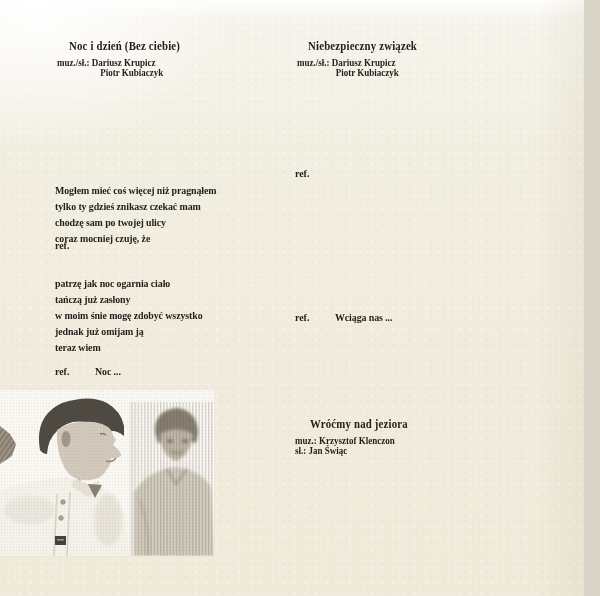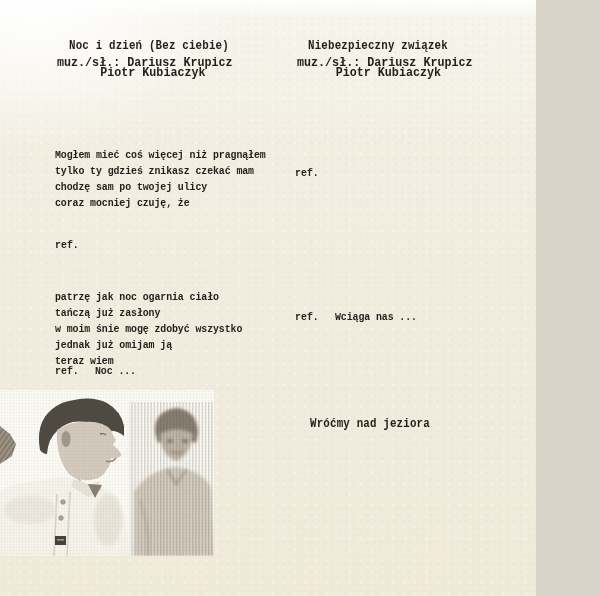--- a/index.html
+++ b/index.html
@@ -1,19 +1,19 @@
 <!DOCTYPE html>
 <html><head>
 <meta charset="utf-8">
 <style>
   html,body { margin:0; padding:0; background:#d8d4c8; }
   .page {
-    position:relative; width:536px; height:596px; overflow:hidden;
+    position:relative; width:584px; height:596px; overflow:hidden;
     background: linear-gradient(180deg, #f7f5ee 0%, #f2eee1 25%, #f0ebdc 70%, #efead9 100%);
-    font-family:Liberation Mono, monospace;
+    font-family:Liberation Serif, serif;
     color:#211e1b;
   }
   .paper-texture {
     position:absolute; inset:0; pointer-events:none; opacity:.55;
     background-image:
       radial-gradient(rgba(210,198,160,0.16) 1px, transparent 1.6px),
       radial-gradient(rgba(255,255,255,0.55) 1px, transparent 1.6px);
     background-size: 7px 7px, 11px 11px;
     background-position: 0 0, 3px 5px;
   }
@@ -28,21 +28,21 @@
   .page-edge-strip { position:absolute; left:587px; top:0; width:13px; height:596px;
     background:#f7f5ec; border-right:1px solid rgba(176,166,134,.35); }
 
   .staple-seg { position:absolute; border-radius:2px;
     background:linear-gradient(to bottom, #6b6e67, #43453f);
     box-shadow:0 0 1px rgba(0,0,0,.4); }
 
   .t { transform:scaleX(0.9); transform-origin:0 0; white-space:nowrap; }
 
   .song-title { position:absolute; font-weight:700; font-size:12px; line-height:13px; letter-spacing:.2px; }
-  .credits { position:absolute; font-weight:700; font-size:13px; line-height:10px; }
+  .credits { position:absolute; font-weight:700; font-size:10px; line-height:10px; }
   .credit-row { white-space:nowrap; }
 
   .verse { position:absolute; }
   .lyric-line { font-weight:700; font-size:11px; line-height:16px; letter-spacing:-.1px; }
 
   .refrain { position:absolute; display:flex; align-items:center; }
   .ref-label { width:40px; flex:0 0 40px; font-weight:700; font-size:11px; line-height:16px; }
   .ref-lines { }
 
   .photo { position:absolute; left:0; top:390px; width:214px; height:166px; }
@@ -59,32 +59,32 @@
   <div class="page-edge-strip"></div>
 
   <div class="song-title t" style="left:69px; top:40px;">Noc i dzień (Bez ciebie)</div>
 
   <div class="credits" style="left:57px; top:58px;">
     <div class="credit-row t"><span>muz./sł.:</span>&nbsp;<span>Dariusz Krupicz</span></div>
     <div class="credit-row t" style="padding-left:48px;">Piotr Kubiaczyk</div>
   </div>
 
 
-  <div class="verse" style="left:55px; top:147px;">
+  <div class="verse" style="left:55px; top:182px;">
     <div class="lyric-line t">Mogłem mieć coś więcej niż pragnąłem</div>
     <div class="lyric-line t">tylko ty gdzieś znikasz czekać mam</div>
     <div class="lyric-line t">chodzę sam po twojej ulicy</div>
     <div class="lyric-line t">coraz mocniej czuję, że</div>
   </div>
 
   <div class="refrain" style="left:55px; top:237px;">
     <div class="ref-label t">ref.</div>
   </div>
 
-  <div class="verse" style="left:55px; top:275px;margin-top:14px;">
+  <div class="verse" style="left:55px; top:275px;">
     <div class="lyric-line t">patrzę jak noc ogarnia ciało</div>
     <div class="lyric-line t">tańczą już zasłony</div>
     <div class="lyric-line t">w moim śnie mogę zdobyć wszystko</div>
     <div class="lyric-line t">jednak już omijam ją</div>
     <div class="lyric-line t">teraz wiem</div>
   </div>
 
   <div class="refrain" style="left:55px; top:363px;">
     <div class="ref-label t">ref.</div>
     <div class="ref-lines">
@@ -107,20 +107,24 @@
 
   <div class="refrain" style="left:295px; top:309px;">
     <div class="ref-label t">ref.</div>
     <div class="ref-lines">
       <div class="lyric-line t">Wciąga nas ...</div>
     </div>
   </div>
 
   <div class="song-title t" style="left:310px; top:418px;">Wróćmy nad jeziora</div>
 
+  <div class="credits" style="left:295px; top:436px;">
+    <div class="credit-row t">muz.: Krzysztof Klenczon</div>
+    <div class="credit-row t">sł.: Jan Świąc</div>
+  </div>
 
   <div class="photo">
     <svg width="214" height="166" viewBox="0 0 214 166" xmlns="http://www.w3.org/2000/svg">
       <defs>
         <filter id="soft" x="-20%" y="-20%" width="140%" height="140%">
             <feGaussianBlur stdDeviation="0.7"></feGaussianBlur>
           </filter>
         <filter id="blurry" x="-20%" y="-20%" width="140%" height="140%">
             <feGaussianBlur stdDeviation="1.5"></feGaussianBlur>
           </filter>

